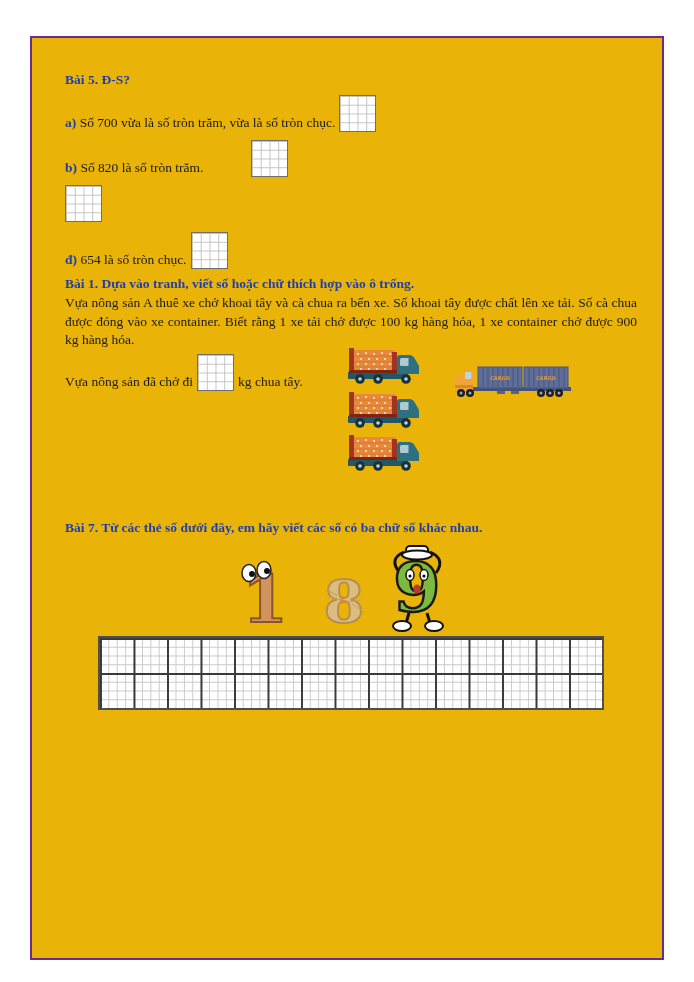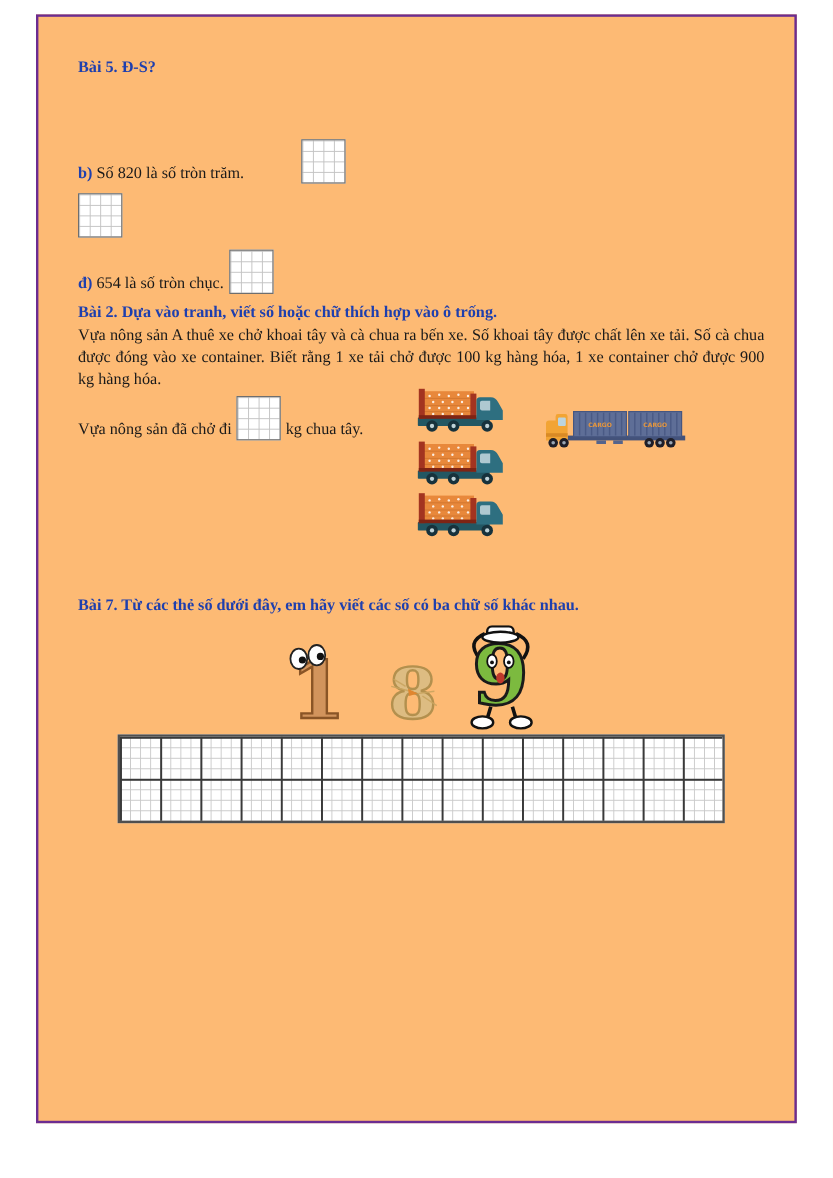--- a/index.html
+++ b/index.html
@@ -1,18 +1,18 @@
 <!DOCTYPE html>
 <html><head>
 <meta charset="utf-8">
 <style>
   html,body{margin:0;padding:0;background:#fff;}
   body{width:694px;height:982px;position:relative;font-family:"Liberation Serif",serif;color:#1a1a1a;}
-  .page{position:absolute;left:30px;top:12px;width:634px;height:924px;
-        border:2px solid #6b2c91;box-sizing:border-box;background:#fdba74;}
+  .page{position:absolute;left:30px;top:36px;width:634px;height:924px;
+        border:2px solid #6b2c91;box-sizing:border-box;background:#eab308;}
   .abs{position:absolute;}
   .h-blue{font-weight:bold;color:#1e3fae;font-size:13.5px;line-height:17px;}
   .body-text{font-size:13.5px;line-height:18.5px;}
   .lbl{font-weight:bold;color:#1e3fae;}
   .row{display:flex;align-items:flex-end;gap:4px;}
   .row .txt{padding-bottom:1px;white-space:nowrap;font-size:13.5px;}
   
   .small-grid{width:35px;height:35px;border:1px solid #6e6e6e;background-color:#fff;
     background-image:
       linear-gradient(to right,#c3c3c3 1px,transparent 1px),
@@ -35,36 +35,40 @@
     background-size:33.5px 100%,100% 35px,8.4px 100%,100% 8.75px;}
   .para{width:572px;text-align:justify;}
 </style>
 </head>
 <body>
 
 <div class="page">
 
   <div class="abs h-blue" style="left:33px;top:33px;">Bài 5.  Đ-S?</div>
 
+  <div class="abs row" style="left:33px;top:58px;height:36px;">
+    <span class="txt"><b class="lbl">a)</b> <span>Số 700 vừa là số tròn trăm, vừa là số tròn chục.</span></span>
+    <span class="small-grid"></span>
+  </div>
 
   <div class="abs row" style="left:33px;top:103px;height:36px;gap:48px;">
     <span class="txt"><b class="lbl">b)</b> <span>Số 820 là số tròn trăm.</span></span>
     <span class="small-grid"></span>
   </div>
 
   <div class="abs row" style="left:33px;top:148px;height:36px;">
     <span class="small-grid"></span>
   </div>
 
   <div class="abs row" style="left:33px;top:195px;height:36px;">
     <span class="txt"><b class="lbl">đ)</b> <span>654 là số tròn chục.</span></span>
     <span class="small-grid"></span>
   </div>
 
-  <div class="abs h-blue" style="left:33px;top:237px;">Bài 2. Dựa vào tranh, viết số hoặc chữ thích hợp vào ô trống.</div>
+  <div class="abs h-blue" style="left:33px;top:237px;">Bài 1. Dựa vào tranh, viết số hoặc chữ thích hợp vào ô trống.</div>
   <div class="abs body-text para" style="left:33px;top:256px;">Vựa nông sản A thuê xe chở khoai tây và cà chua ra bến xe. Số khoai tây được chất lên xe tải. Số cà chua được đóng vào xe container. Biết rằng 1 xe tải chở được 100 kg hàng hóa, 1 xe container chở được 900 kg hàng hóa.</div>
 
   <div class="abs row" style="left:33px;top:318px;height:35px;">
     <span class="txt">Vựa nông sản đã chở đi</span>
     <span class="small-grid"></span>
     <span class="txt">kg chua tây.</span>
   </div>
 
   <div class="abs" style="left:316px;top:308px;width:76px;height:40px;">
     <svg width="76" height="40" viewBox="0 0 76 40">

